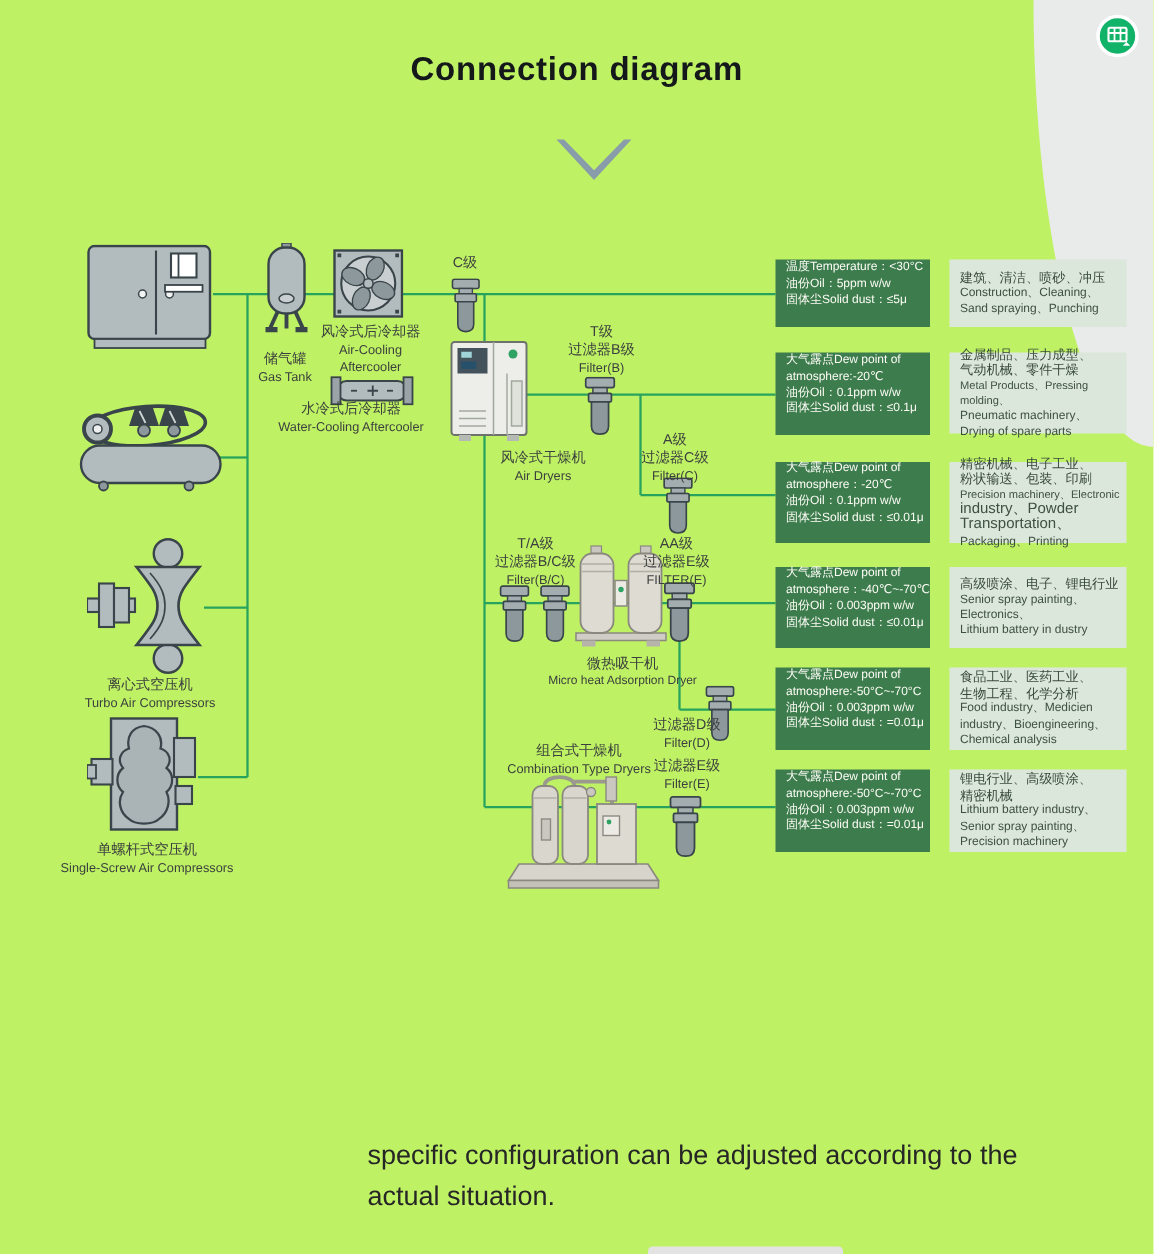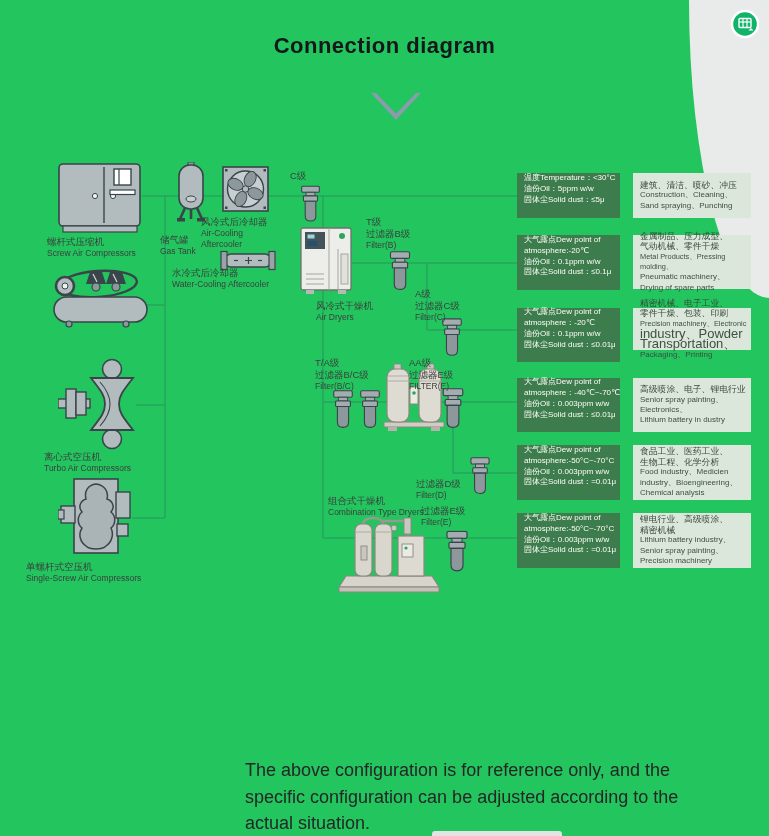--- a/index.html
+++ b/index.html
@@ -1,23 +1,23 @@
 <!DOCTYPE html>
 <html><head>
 <meta charset="utf-8">
 <style>
   html,body{margin:0;padding:0;background:#fff;}
-  .canvas{position:relative;width:769px;height:836px;background:#22c55e;overflow:hidden;
+  .canvas{position:relative;width:769px;height:836px;background:#bef264;overflow:hidden;
           font-family:"Liberation Sans","DejaVu Sans",sans-serif;}
   .abs{position:absolute;}
   .title{position:absolute;left:0;top:33px;width:769px;text-align:center;
          font-size:22px;font-weight:bold;letter-spacing:0.5px;color:#15181b;}
   .corner-blob{position:absolute;top:0;right:0;width:80px;height:298px;
                background:#e9eaea;border-bottom-left-radius:80px 298px;}
-  .lbl{position:absolute;color:#3c3f3e;font-size:8.5px;line-height:1.28;}
+  .lbl{position:absolute;text-align:center;color:#3c3f3e;font-size:8.5px;line-height:1.28;}
   .lbl .zh{font-size:9.5px;}
   .spec-box{position:absolute;left:517px;width:103px;background:#3d7c4d;color:#fdfdf6;
             font-size:8px;line-height:10.8px;display:flex;flex-direction:column;
             justify-content:center;padding:0 2px 12px 7px;box-sizing:border-box;}
   .app-box{position:absolute;left:633px;width:118px;background:#dce7dc;color:#3d5041;
            font-size:8px;line-height:10.4px;display:flex;flex-direction:column;
            justify-content:center;padding:0 2px 0 7px;box-sizing:border-box;}
   .app-box .cjk{font-size:8.8px;color:#37493a;}
   .footer{position:absolute;left:245px;top:757px;width:524px;color:#262626;
           font-size:18px;line-height:26.5px;}
@@ -257,24 +257,20 @@
     <svg width="30" height="38" viewBox="0 0 26 42">
         <use href="#sym-filter"></use>
       </svg>
     </div>
   <div class="abs" style="left:444px;top:530px">
     <svg width="26" height="43" viewBox="0 0 26 42">
         <use href="#sym-filter"></use>
       </svg>
     </div>
 
-  <div class="lbl" style="left:47px;top:236px;width:112px">
-    <div class="zh">螺杆式压缩机</div>
-      <div>Screw Air Compressors</div>
-    </div>
   <div class="lbl" style="left:160px;top:234px;width:60px">
     <div class="zh">储气罐</div>
       <div>Gas Tank</div>
     </div>
   <div class="lbl" style="left:201px;top:216px;width:92px">
     <div class="zh">风冷式后冷却器</div>
     <div>Air-Cooling</div>
     <div>Aftercooler</div>
     </div>
   <div class="lbl" style="left:172px;top:267px;width:124px">
@@ -308,20 +304,24 @@
     </div>
   <div class="lbl" style="left:315px;top:357px;width:84px">
     <div class="zh">T/A级</div>
       <div class="zh">过滤器B/C级</div>
     <div>Filter(B/C)</div>
     </div>
   <div class="lbl" style="left:409px;top:357px;width:84px">
     <div class="zh">AA级</div>
       <div class="zh">过滤器E级</div>
     <div>FILTER(E)</div>
+    </div>
+  <div class="lbl" style="left:352px;top:437px;width:126px">
+    <div class="zh">微热吸干机</div>
+    <div style="font-size:8px">Micro heat Adsorption Dryer</div>
     </div>
   <div class="lbl" style="left:416px;top:478px;width:84px">
     <div class="zh">过滤器D级</div>
       <div>Filter(D)</div>
     </div>
   <div class="lbl" style="left:328px;top:495px;width:116px">
     <div class="zh">组合式干燥机</div>
     <div>Combination Type Dryers</div>
     </div>
   <div class="lbl" style="left:421px;top:505px;width:74px">
@@ -353,25 +353,25 @@
     <div>Pneumatic machinery、</div>
     <div>Drying of spare parts</div>
     </div>
 
   <div class="spec-box" style="top:308px;height:54px">
     <div>大气露点Dew point of</div>
       <div>atmosphere：-20℃</div>
     <div>油份Oil：0.1ppm w/w</div>
       <div>固体尘Solid dust：≤0.01μ</div>
     </div>
-  <div class="app-box" style="top:308px;height:42px">
+  <div class="app-box" style="top:308px;height:54px">
     <div class="cjk">精密机械、电子工业、</div>
-    <div class="cjk">零件干燥、包装、印刷</div>
+    <div class="cjk">粉状输送、包装、印刷</div>
     <div style="font-size:7.4px">Precision machinery、Electronic</div>
-    <div style="font-size:13px">industry、Powder Transportation、</div>
+    <div style="font-size:10px">industry、Powder Transportation、</div>
     <div>Packaging、Printing</div>
     </div>
 
   <div class="spec-box" style="top:378px;height:54px">
     <div>大气露点Dew point of</div>
       <div>atmosphere：-40℃~-70℃</div>
     <div>油份Oil：0.003ppm w/w</div>
       <div>固体尘Solid dust：≤0.01μ</div>
     </div>
   <div class="app-box" style="top:378px;height:54px">
@@ -403,19 +403,18 @@
     </div>
   <div class="app-box" style="top:513px;height:55px">
     <div class="cjk">锂电行业、高级喷涂、</div>
     <div class="cjk">精密机械</div>
     <div>Lithium battery industry、</div>
     <div>Senior spray painting、</div>
     <div>Precision machinery</div>
     </div>
 
   <div class="footer">
-    <div>The above configuration is for reference only, and the</div>
     <div>specific configuration can be adjusted according to the</div>
     <div>actual situation.</div>
   </div>
   <div class="bottom-bar"></div>
 
 </div>
 
 </body></html>

